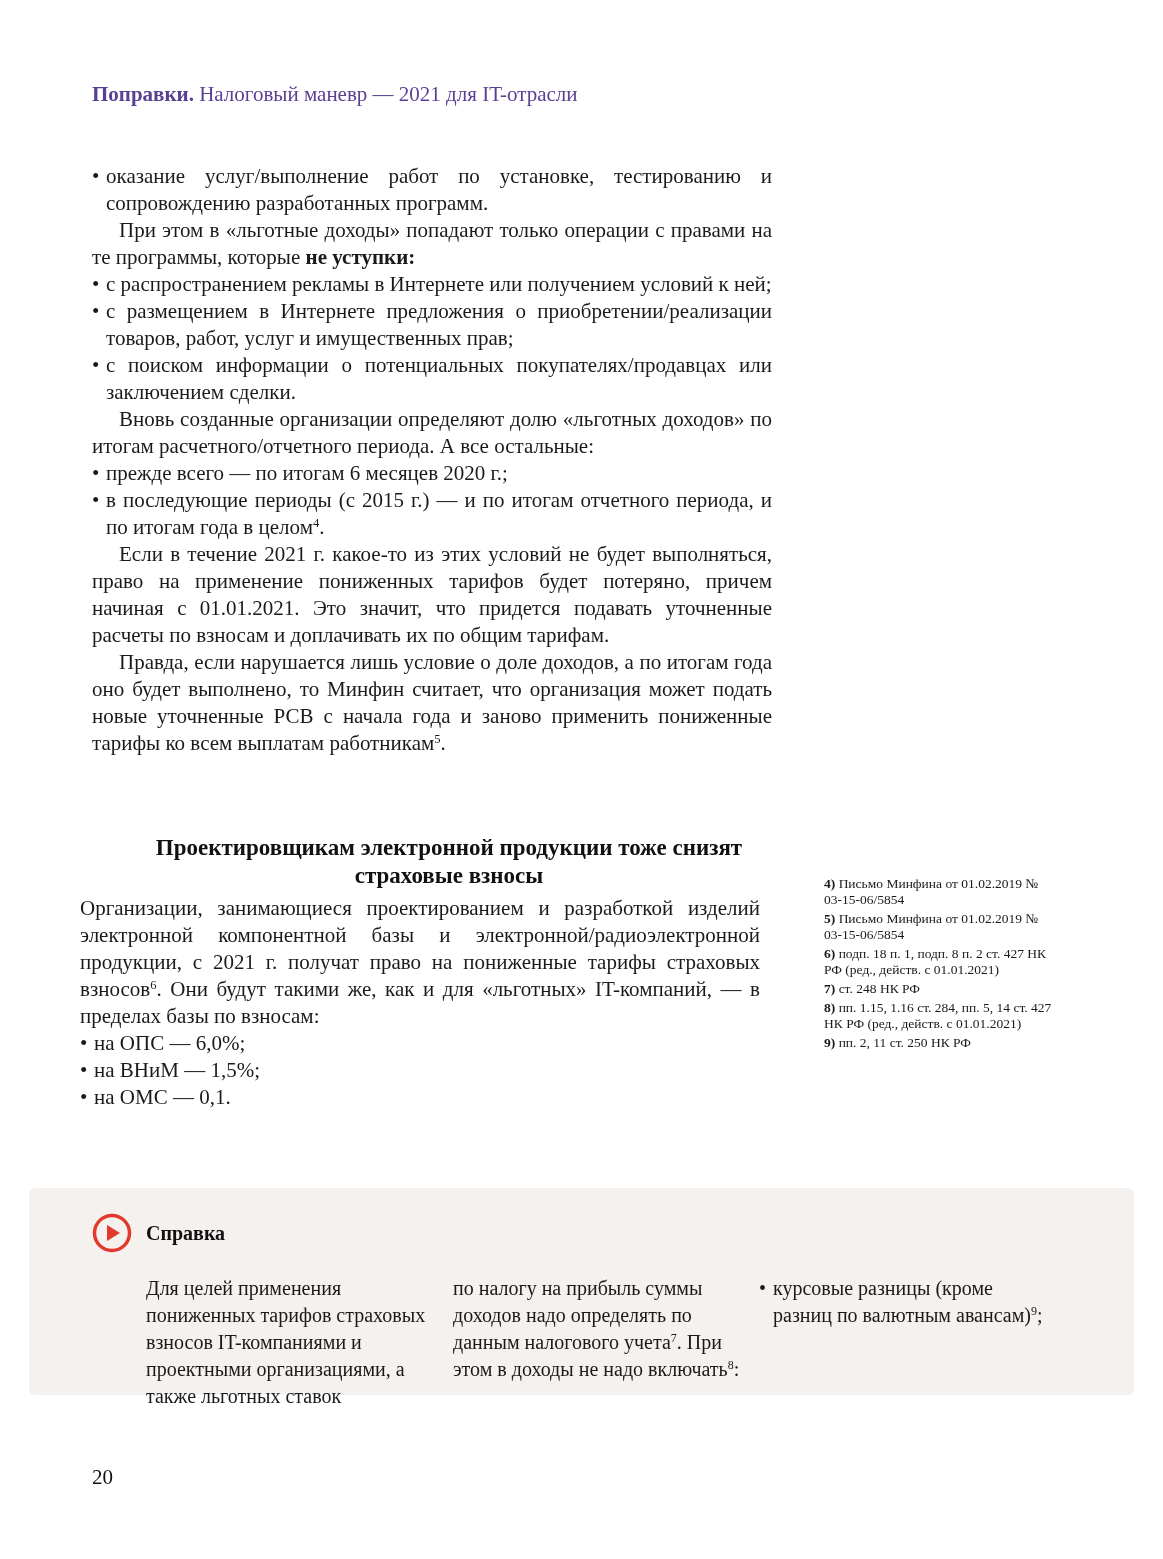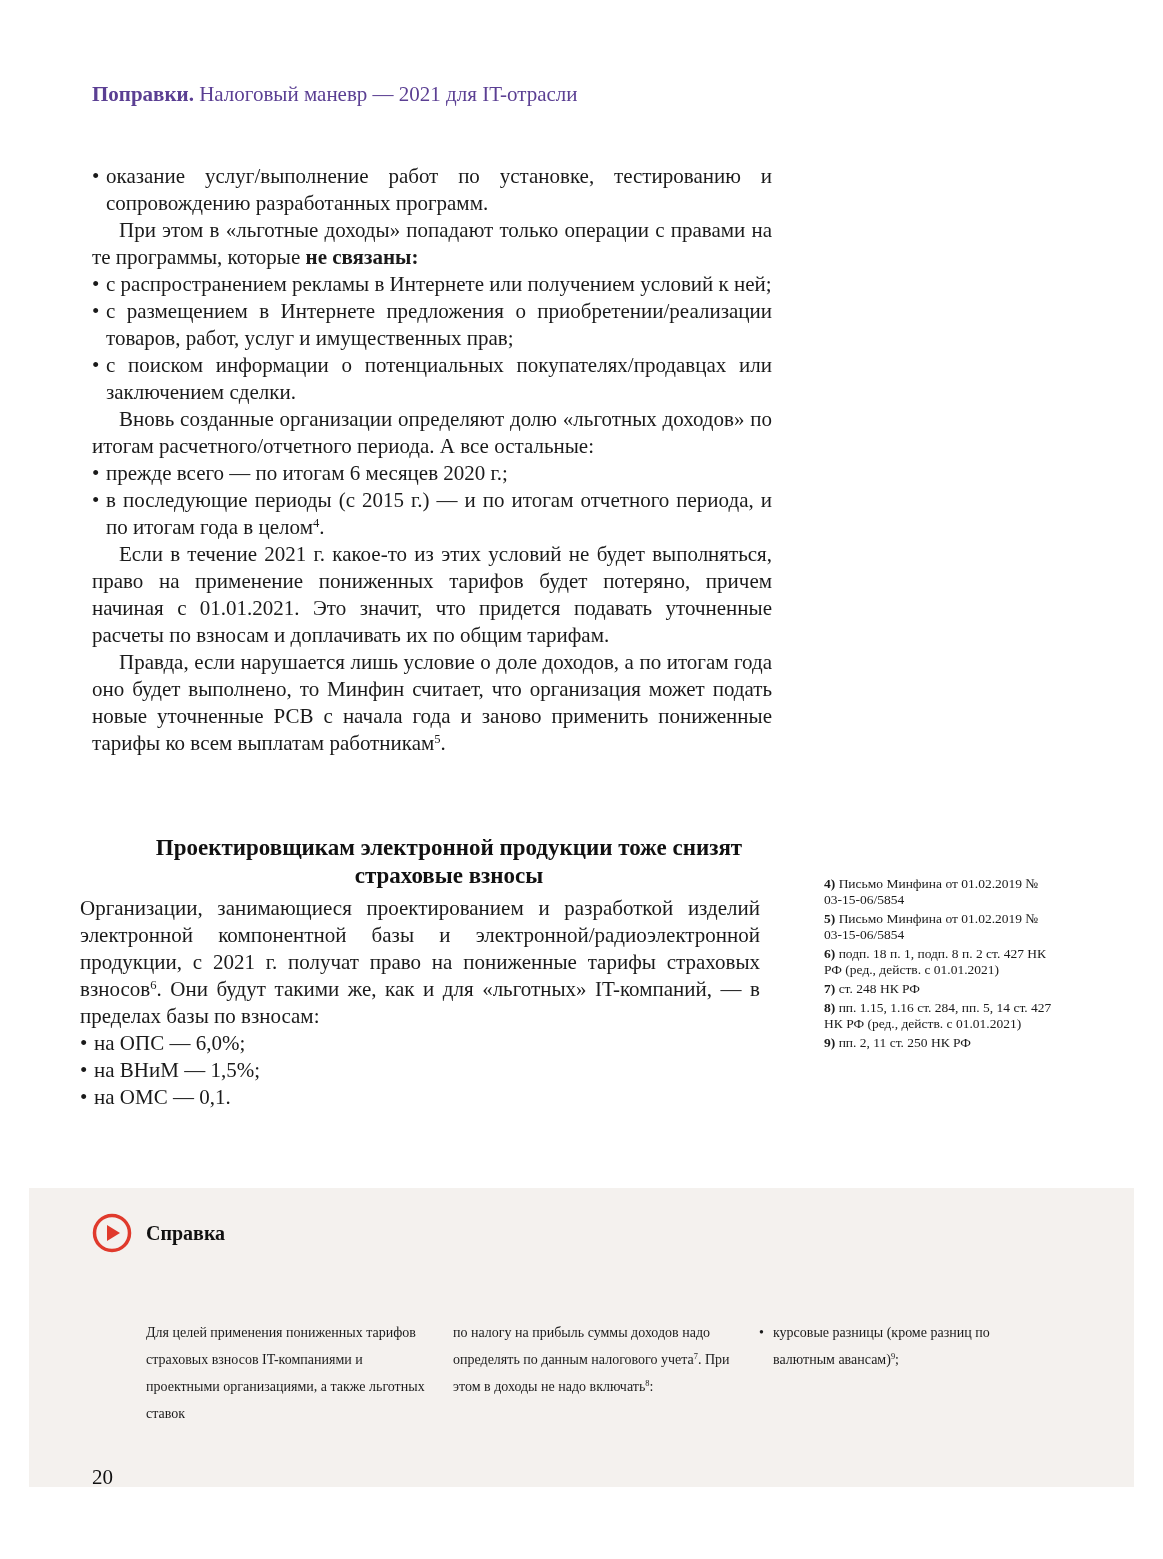--- a/index.html
+++ b/index.html
@@ -38,38 +38,39 @@
   .main2 li { position: relative; padding-left: 14px; }
   .main2 li::before { content: "•"; position: absolute; left: 0; top: 0; }
   .main2 sup { font-size: 60%; line-height: 0; vertical-align: 0.55em; }
   .footnotes {
     position: absolute; left: 824px; top: 876px; width: 230px;
     font-size: 13.5px; line-height: 16px; color: #1a1a1a;
   }
   .footnote { margin-bottom: 3px; }
   .footnote b { font-weight: bold; }
   .callout {
-    position: absolute; left: 29px; top: 1188px; width: 1105px; height: 299px;
+    position: absolute; left: 29px; top: 1188px; width: 1105px; height: 207px;
     background: #f4f1ee;
+    border-radius: 6px;
   }
   .callout::before {
     content: ""; position: absolute; left: 0; top: -4px; width: 100%; height: 8px;
     background: radial-gradient(circle at 6px 0px, #ffffff 3.2px, transparent 3.6px) repeat-x;
     background-size: 12px 8px;
   }
   .callout-head {
     position: absolute; left: 63px; top: 25px; height: 40px;
     display: flex; align-items: center;
   }
   .play-icon { width: 40px; height: 40px; display: block; }
   .callout-title {
     margin-left: 14px; font-size: 20px; font-weight: bold; color: #111;
   }
   .col {
-    position: absolute; top: 87px; font-size: 14px; line-height: 27px; color: #1a1a1a; margin-top: 44px;
+    position: absolute; top: 87px; font-size: 20px; line-height: 27px; color: #1a1a1a;
   }
   .col p { margin: 0; }
   .col1 { left: 117px; width: 280px; }
   .col2 { left: 424px; width: 290px; }
   .col3 { left: 730px; width: 290px; }
   .col3 ul { list-style: none; margin: 0; padding: 0; }
   .col3 li { position: relative; padding-left: 14px; }
   .col3 li::before { content: "•"; position: absolute; left: 0; top: 0; }
   .page-number {
     position: absolute; left: 92px; top: 1465px; font-size: 21px; color: #111;
@@ -77,21 +78,21 @@
 </style>
 </head>
 <body>
 
 <div class="running-head"><b>Поправки.</b><span> Налоговый маневр — 2021 для IT-отрасли</span></div>
 
 <div class="main">
   <ul>
     <li>оказание услуг/выполнение работ по установке, тестированию и сопровождению разработанных программ.</li>
   </ul>
-  <p class="indent"><span>При этом в «льготные доходы» попадают только операции с правами на те программы, которые </span><b>не связаны:</b></p>
+  <p class="indent"><span>При этом в «льготные доходы» попадают только операции с правами на те программы, которые </span><b>не уступки:</b></p>
   <ul>
     <li>с распространением рекламы в Интернете или получением условий к ней;</li>
     <li>с размещением в Интернете предложения о приобретении/реализации товаров, работ, услуг и имущественных прав;</li>
     <li>с поиском информации о потенциальных покупателях/продавцах или заключением сделки.</li>
   </ul>
   <p class="indent">Вновь созданные организации определяют долю «льготных доходов» по итогам расчетного/отчетного периода. А все остальные:</p>
   <ul>
     <li>прежде всего — по итогам 6 месяцев 2020 г.;</li>
     <li><span>в последующие периоды (с 2015 г.) — и по итогам отчетного периода, и по итогам года в целом</span><sup>4</sup><span>.</span></li>
   </ul>

